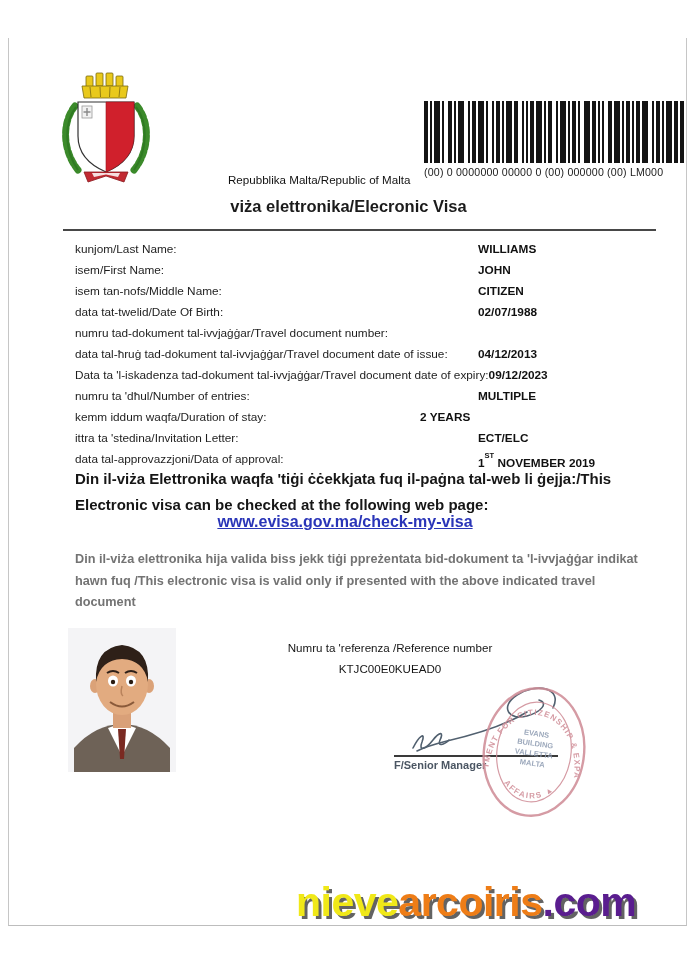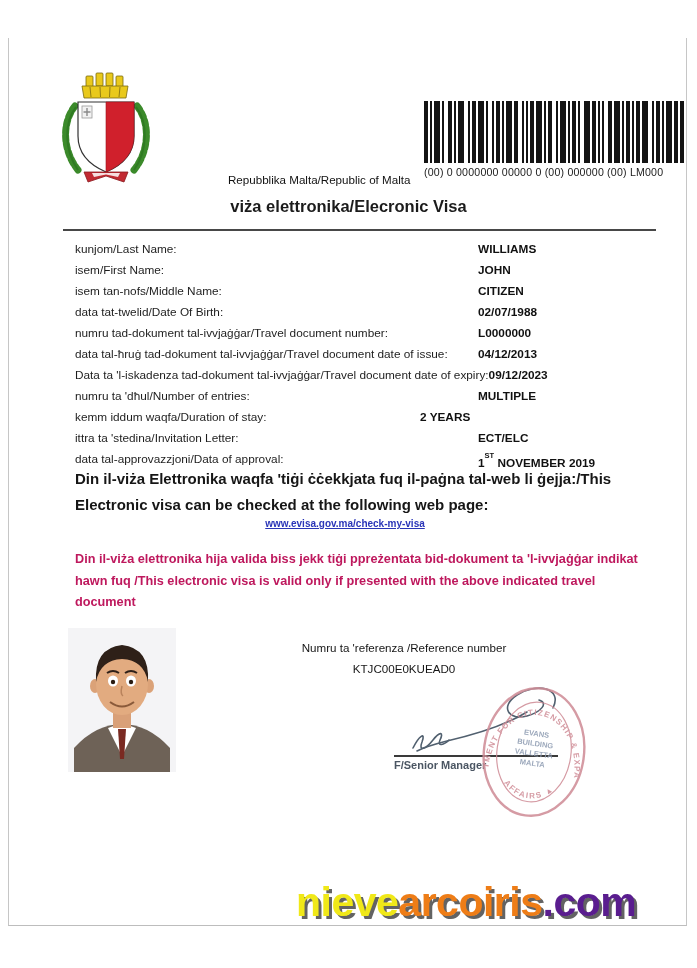--- a/index.html
+++ b/index.html
@@ -27,25 +27,25 @@
   .frow{display:grid;grid-template-columns:403px auto;height:21px;line-height:21px;}
   .frow .lbl{color:#1d1d1d;white-space:nowrap;}
   .frow .val{font-weight:bold;white-space:nowrap;color:#111;}
   .frow:nth-child(7){display:block;}
   .frow:nth-child(7) .lbl,.frow:nth-child(7) .val{display:inline;}
   .frow:nth-child(9) .val{position:relative;left:-58px;}
   .frow .val sup{font-size:7.5px;position:relative;top:-4px;}
   
   .check-note{position:absolute;left:75px;top:466px;width:565px;font-size:15px;font-weight:bold;line-height:26px;color:#161616;}
   .check-link-wrap{position:absolute;left:75px;top:513px;width:540px;text-align:center;}
-  .check-link{font-size:10px;font-weight:bold;color:#2a35b8;text-decoration:underline;}
-  .validity-note{position:absolute;left:75px;top:549px;width:578px;font-size:12.7px;font-weight:bold;line-height:21.5px;color:#be185d;}
+  .check-link{font-size:16px;font-weight:bold;color:#2a35b8;text-decoration:underline;}
+  .validity-note{position:absolute;left:75px;top:549px;width:578px;font-size:12.7px;font-weight:bold;line-height:21.5px;color:#737373;}
   
   .photo{position:absolute;left:68px;top:628px;width:108px;height:144px;}
-  .reference{position:absolute;left:272px;top:637px;width:264px;text-align:center;font-size:11.6px;line-height:21px;color:#161616;}
+  .reference{position:absolute;left:258px;top:637px;width:264px;text-align:center;font-size:11.6px;line-height:21px;color:#161616;}
   
   .sig-svg{position:absolute;left:405px;top:680px;width:172px;height:78px;}
   .sig-line{position:absolute;left:394px;top:755px;width:164px;height:2px;background:#3a3a3a;}
   .sig-role{position:absolute;left:394px;top:759px;font-size:11px;font-weight:bold;color:#4b5663;}
   .stamp{position:absolute;left:468px;top:676px;width:132px;height:152px;transform:rotate(8deg);opacity:0.88;}
   
   .watermark{position:absolute;left:296px;top:879px;font-size:41px;font-weight:bold;letter-spacing:-0.5px;white-space:nowrap;text-shadow:3px 3px 0 rgba(72,72,72,0.85);}
 </style>
 </head>
 <body>
@@ -191,21 +191,20 @@
     <div class="frow">
       <span class="lbl">isem tan-nofs/Middle Name:</span>
       <span class="val">CITIZEN</span>
     </div>
     <div class="frow">
       <span class="lbl">data tat-twelid/Date Of Birth:</span>
       <span class="val">02/07/1988</span>
     </div>
     <div class="frow">
       <span class="lbl">numru tad-dokument tal-ivvjaġġar/Travel document number:</span>
-      <span class="val">L0000000</span>
     </div>
     <div class="frow">
       <span class="lbl">data tal-ħruġ tad-dokument tal-ivvjaġġar/Travel document  date of issue:</span>
       <span class="val">04/12/2013</span>
     </div>
     <div class="frow"><span class="lbl">Data ta 'l-iskadenza tad-dokument tal-ivvjaġġar/Travel document  date of expiry:</span><span class="val">09/12/2023</span></div>
     <div class="frow">
       <span class="lbl">numru ta 'dħul/Number of entries:</span>
       <span class="val">MULTIPLE</span>
     </div>

